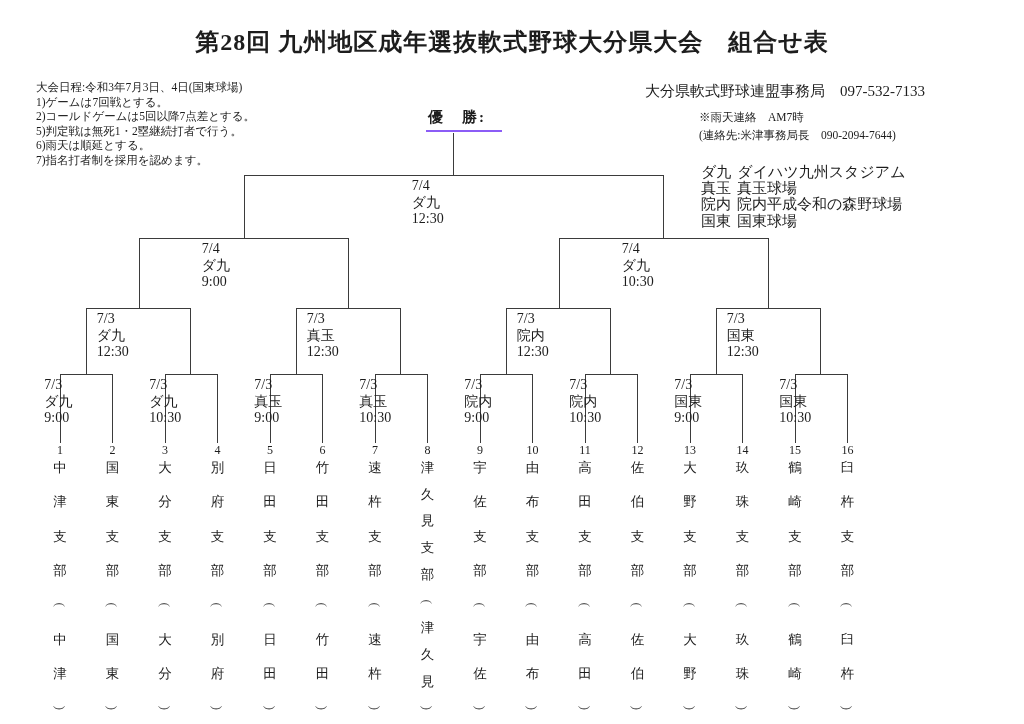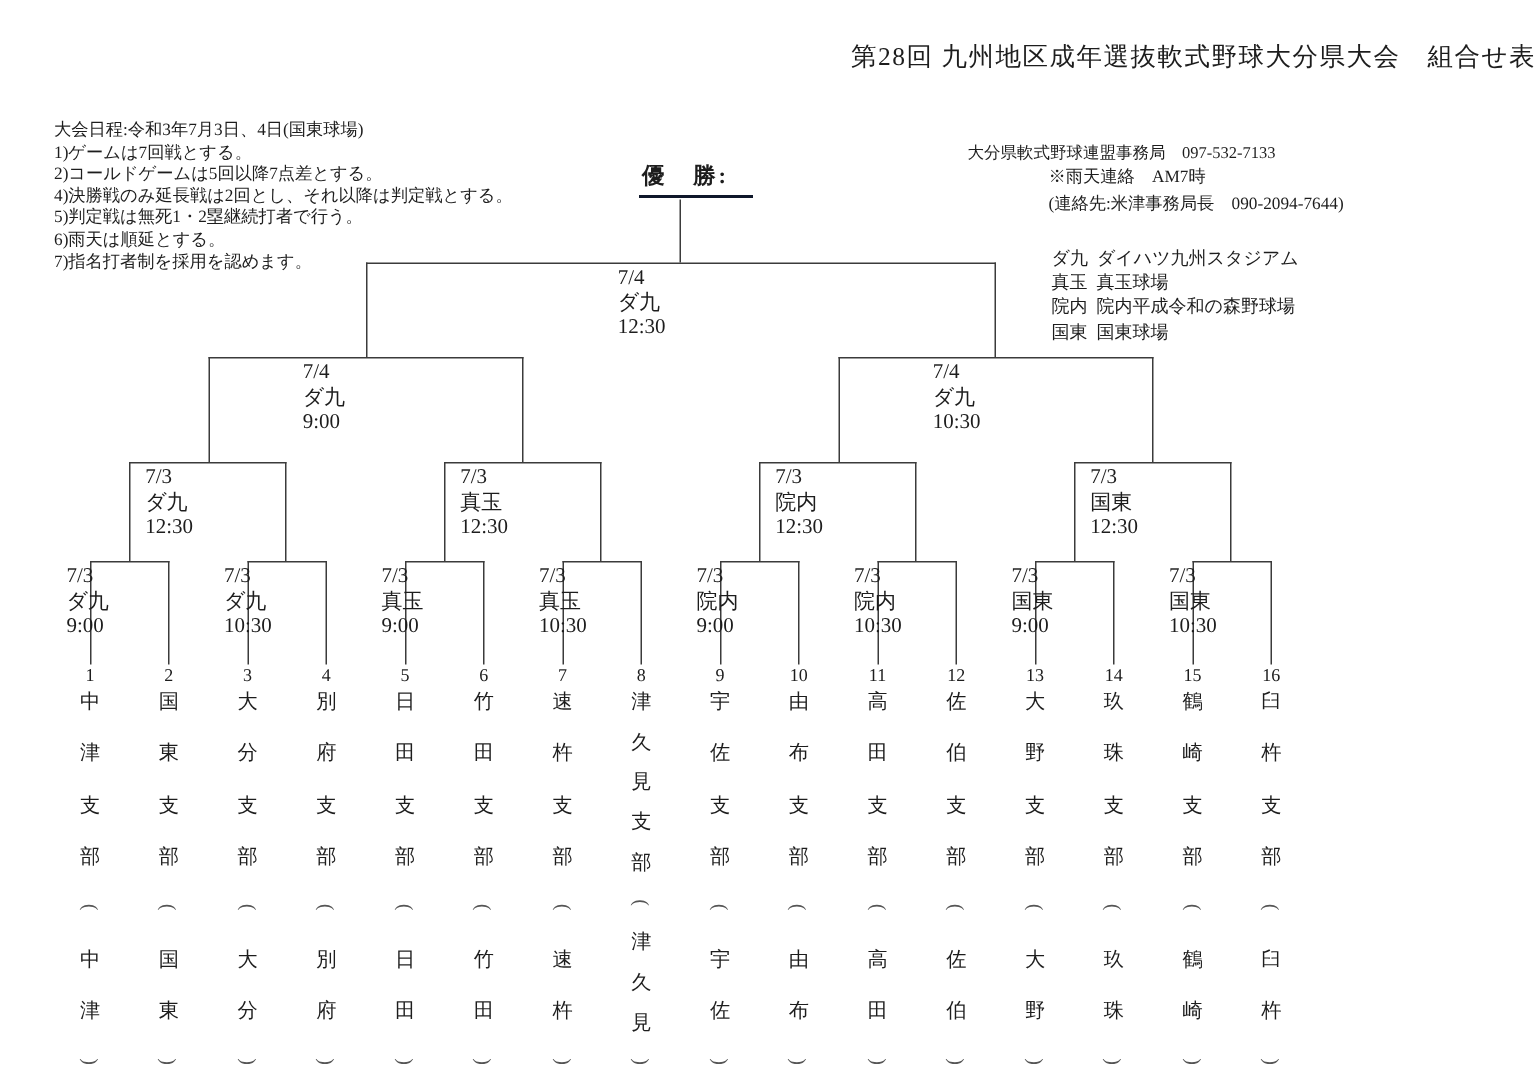--- a/index.html
+++ b/index.html
@@ -1,34 +1,34 @@
 <!DOCTYPE html>
 <html><head>
 <meta charset="utf-8">
 <style>
   html,body{margin:0;padding:0;background:#ffffff;}
   .page{
     position:relative;width:1024px;height:724px;background:#ffffff;
     font-family:"Liberation Serif","DejaVu Serif",serif;color:#1d1d1d;overflow:hidden;
   }
   .title{
-    position:absolute;top:26px;left:0;right:0;text-align:right;
-    font-size:17px;font-weight:normal;letter-spacing:1px;
+    position:absolute;top:26px;left:0;right:0;text-align:center;
+    font-size:24px;font-weight:bold;letter-spacing:1px;
   }
   .info-left{position:absolute;left:36px;top:80px;font-size:11.5px;line-height:14.6px;}
   .info-left div{white-space:nowrap;}
-  .office{position:absolute;left:645px;top:94px;font-size:11px;white-space:nowrap;}
+  .office{position:absolute;left:645px;top:82px;font-size:15px;white-space:nowrap;}
   .rain{position:absolute;left:699px;top:110px;font-size:11.5px;white-space:nowrap;}
   .contact{position:absolute;left:699px;top:128px;font-size:11.5px;white-space:nowrap;}
-  .venues{position:absolute;left:701px;top:164px;font-size:12px;line-height:16.2px;}
+  .venues{position:absolute;left:701px;top:164px;font-size:15px;line-height:16.2px;}
   .venue-row{white-space:nowrap;}
   .venue-abbr{margin-right:6px;}
   .winner{
     position:absolute;left:426px;top:108px;font-size:15px;font-weight:bold;
-    border-bottom:2px solid #0f172a;padding:0 16px 3px 2px;letter-spacing:2px;
+    border-bottom:2px solid #8b5cf6;padding:0 16px 3px 2px;letter-spacing:2px;
   }
   .br-shape{
     position:absolute;box-sizing:border-box;
     border-top:1.2px solid #3b3b3b;border-left:1.2px solid #3b3b3b;border-right:1.2px solid #3b3b3b;
   }
   .vline{position:absolute;width:0;border-left:1.2px solid #3b3b3b;}
   .match-label{position:absolute;width:84px;text-align:left;font-size:14px;line-height:16.5px;}
   .team-col{position:absolute;width:53px;text-align:center;}
   .team-no{font-size:12px;height:15px;line-height:15px;}
   .team-chars{
@@ -41,21 +41,20 @@
 </head>
 <body>
 
 <div class="page">
   <div class="title">第28回 九州地区成年選抜軟式野球大分県大会　組合せ表</div>
 
   <div class="info-left">
     <div>大会日程:令和3年7月3日、4日(国東球場)</div>
     <div>1)ゲームは7回戦とする。</div>
     <div>2)コールドゲームは5回以降7点差とする。</div>
-    <div>4)決勝戦のみ延長戦は2回とし、それ以降は判定戦とする。</div>
     <div>5)判定戦は無死1・2塁継続打者で行う。</div>
     <div>6)雨天は順延とする。</div>
     <div>7)指名打者制を採用を認めます。</div>
   </div>
 
   <div class="office">大分県軟式野球連盟事務局　097-532-7133</div>
   <div class="rain">※雨天連絡　AM7時</div>
   <div class="contact">(連絡先:米津事務局長　090-2094-7644)</div>
 
   <div class="venues">

